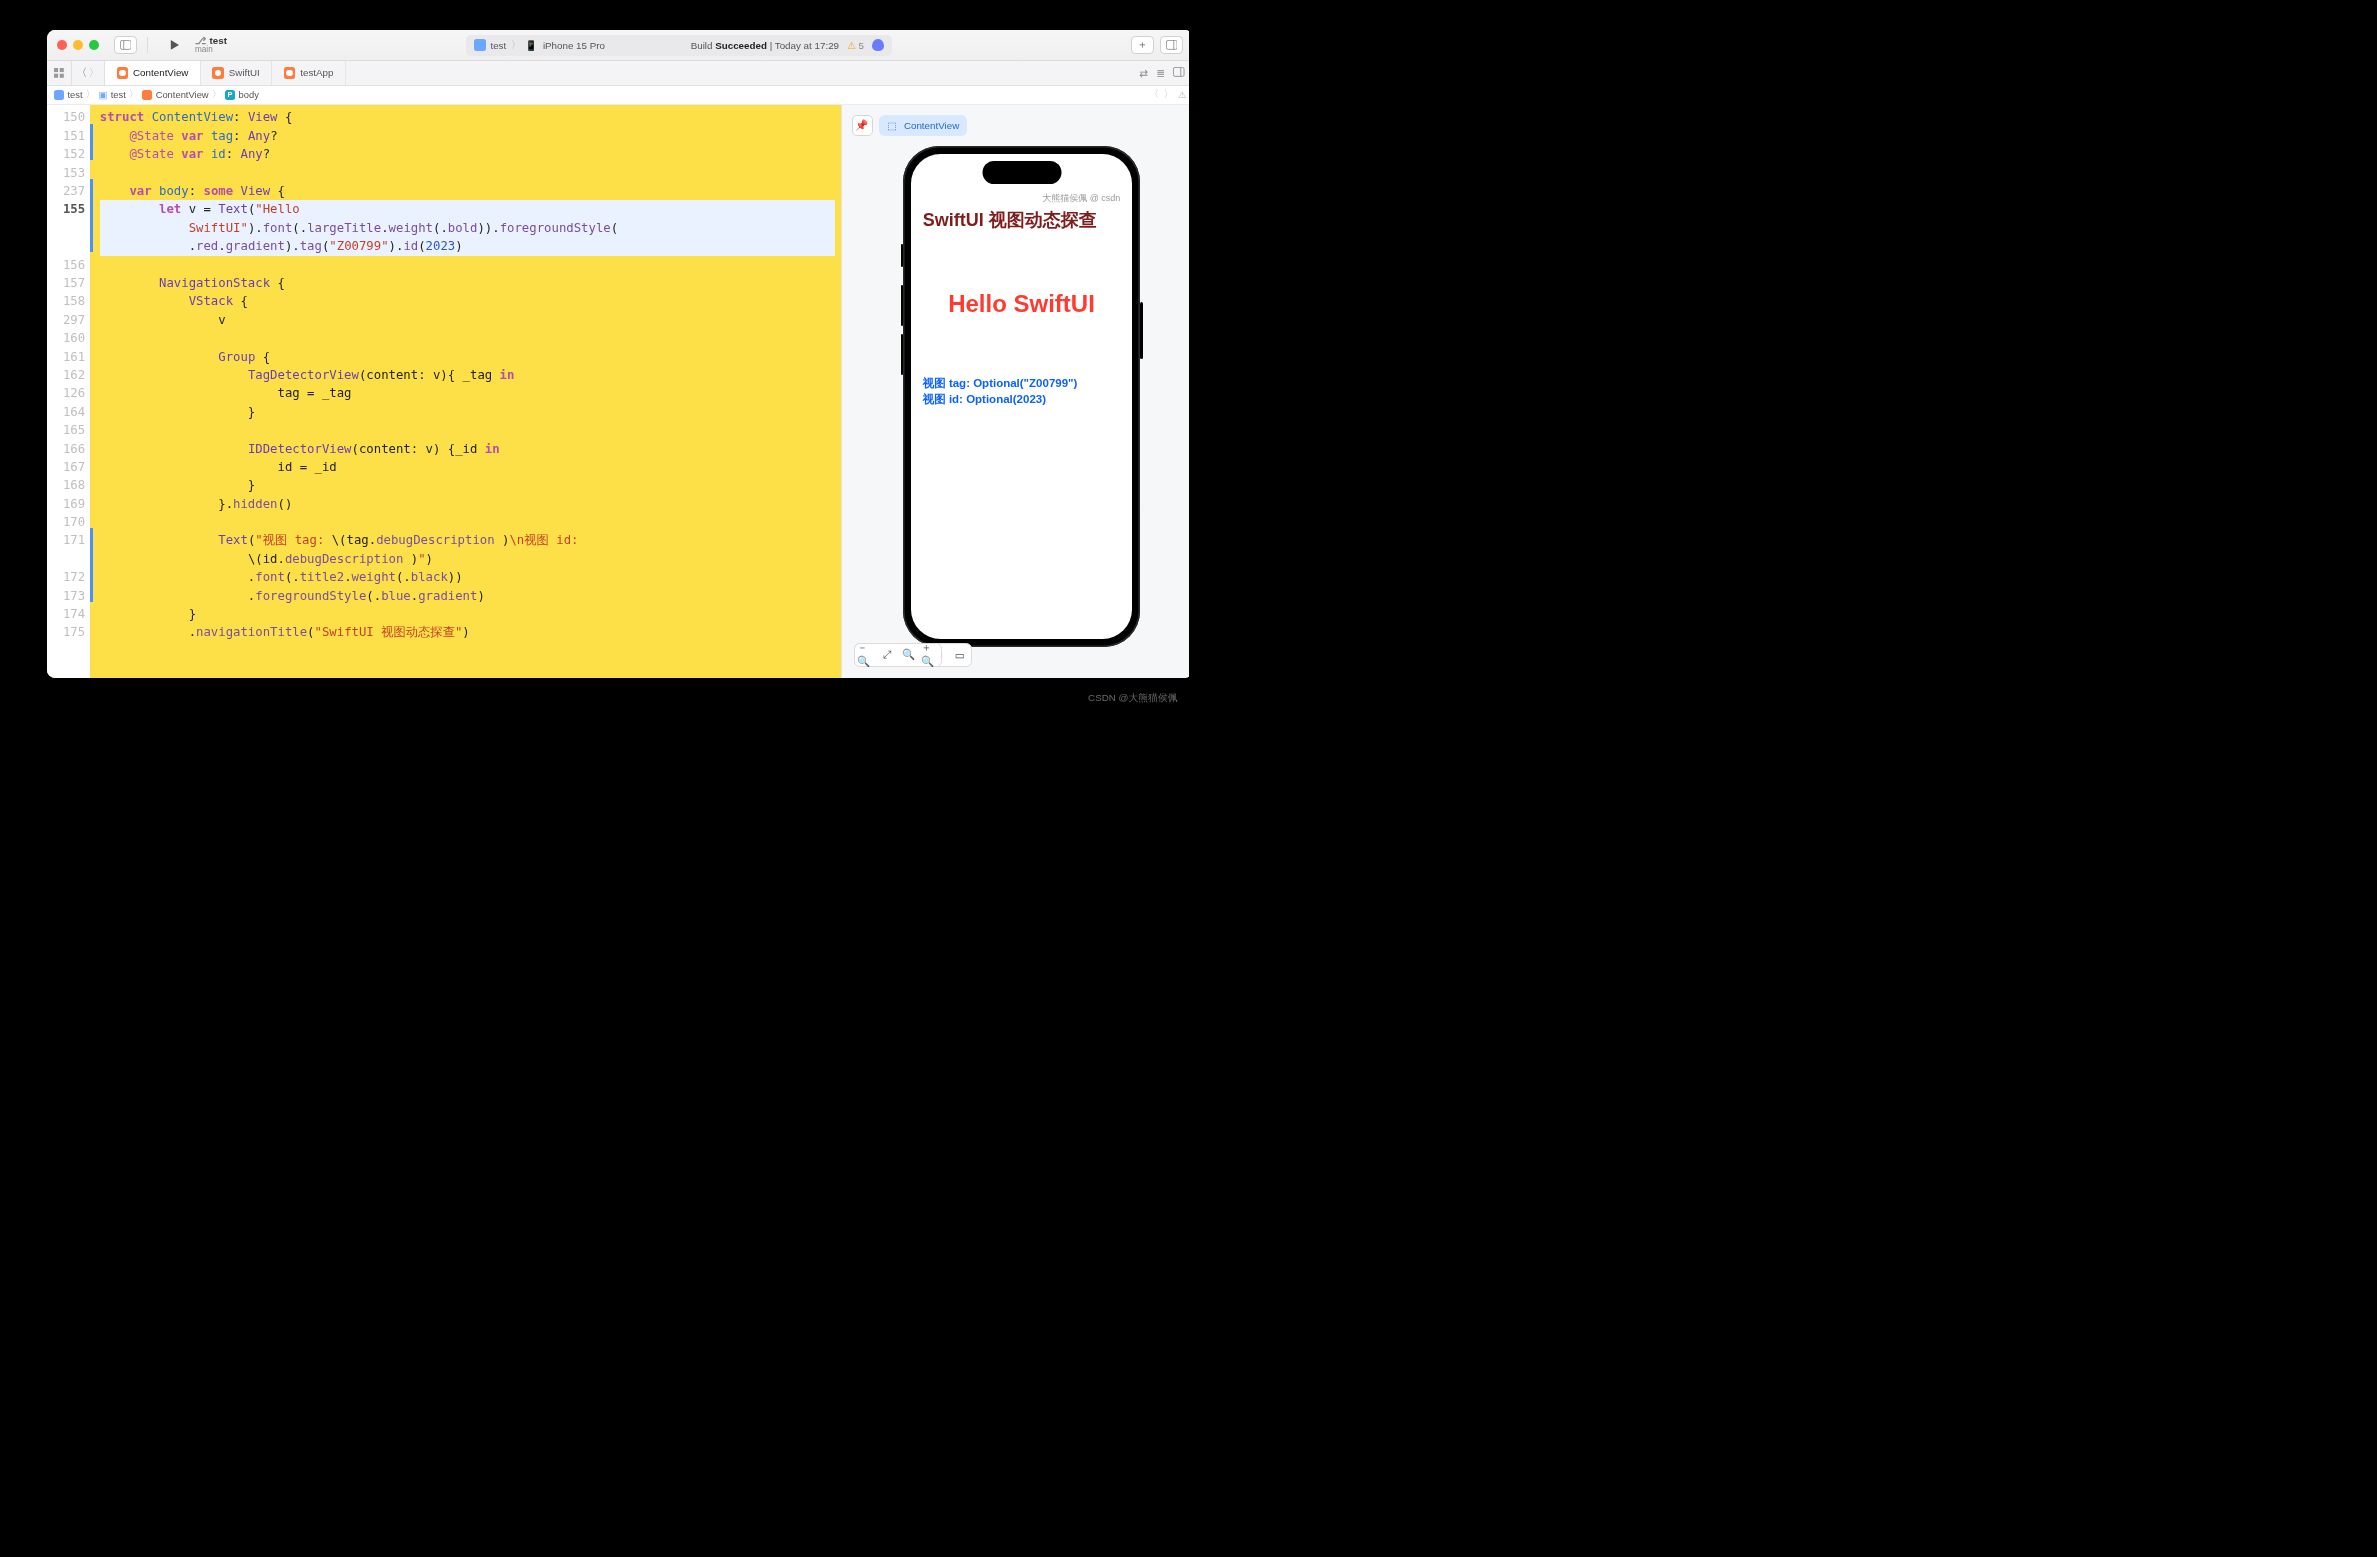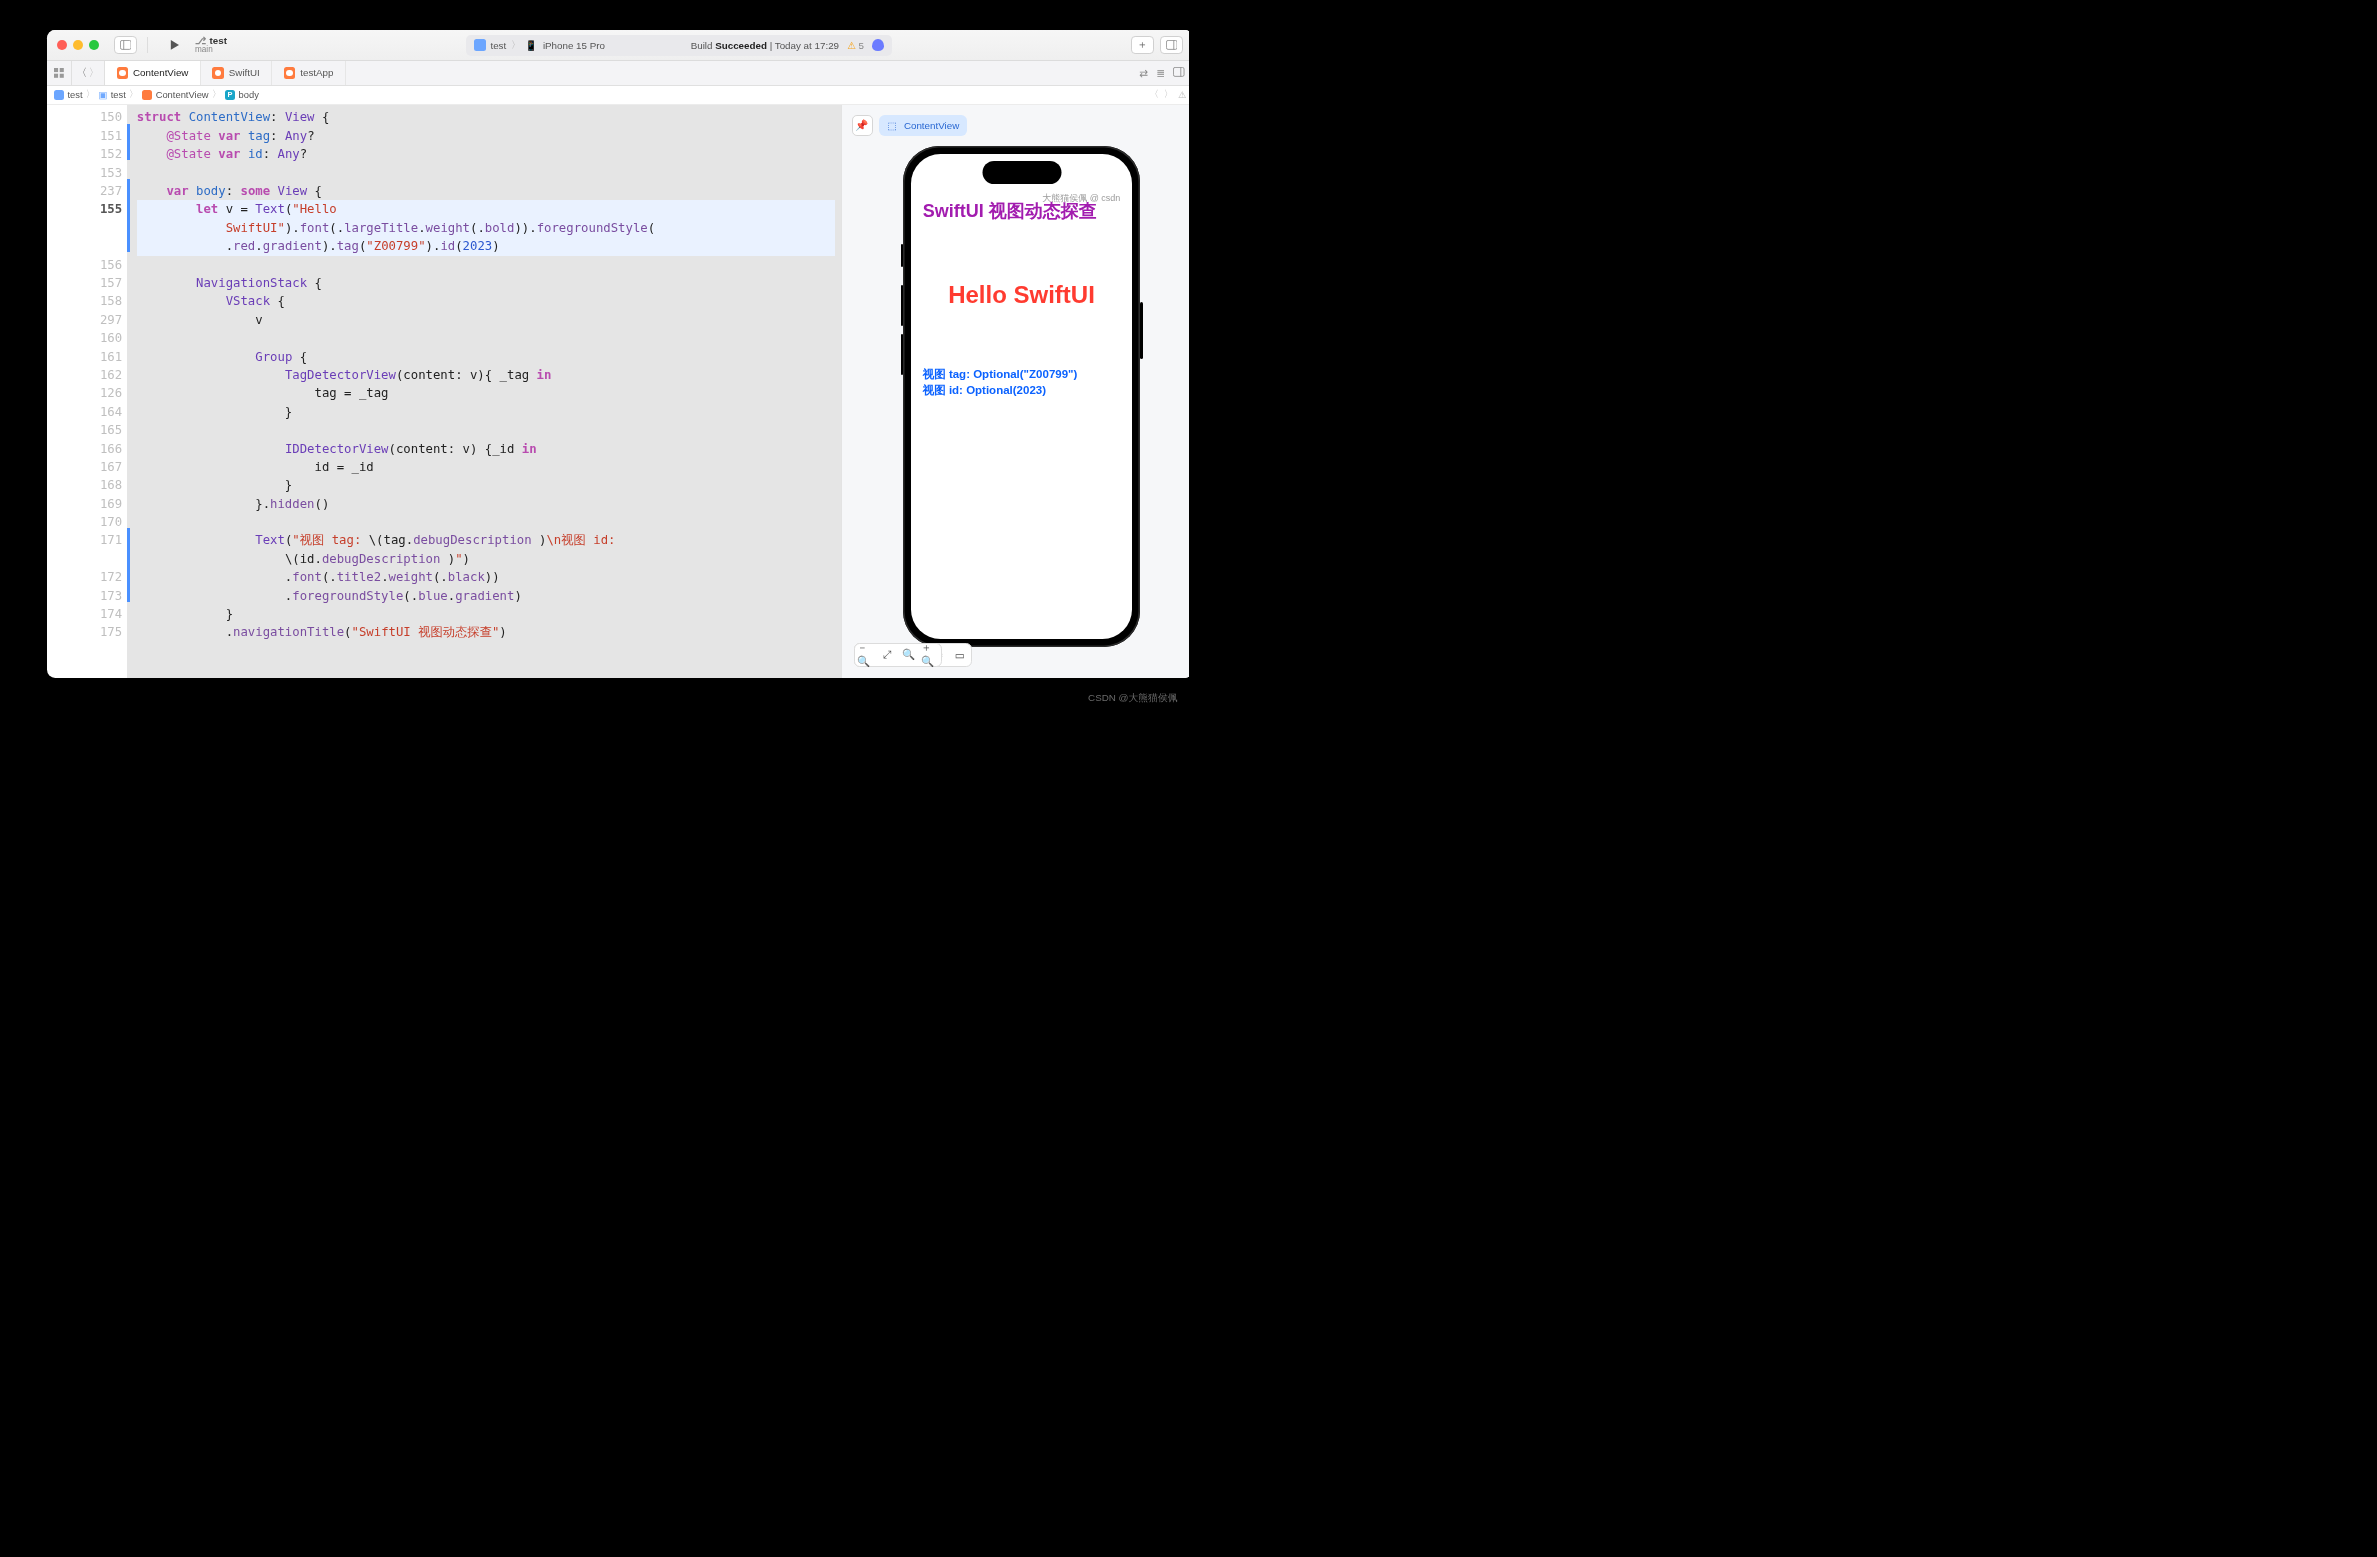--- a/index.html
+++ b/index.html
@@ -75,21 +75,21 @@
 .jumpbar{height:19.6px;background:#fff;border-bottom:0.8px solid #ececec;display:flex;align-items:center;padding:0 6.5px;font-size:9.4px;color:#555;gap:3.3px;}
 .jumpbar .seg{display:flex;align-items:center;gap:3.3px;}
 .jumpbar .chev2{color:#bbb;}
 .jb-app{width:10.6px;height:10.6px;background:#6ca6ff;border-radius:2.5px;display:inline-block;}
 .jb-fold{color:#6fa9ff;}
 .jb-swift{width:10.6px;height:10.6px;border-radius:2.5px;background:#ff7b3e;display:inline-block;}
 .jb-prop{width:10.6px;height:10.6px;border-radius:2.5px;background:#1aa6c9;display:inline-block;color:#fff;font-size:7.4px;line-height:10.6px;text-align:center;font-weight:700;}
 .jumpbar .right{margin-left:auto;display:flex;gap:4.9px;color:#bbb;align-items:center;}
 
 .split{flex:1;display:flex;min-height:0;}
-.editor-pane{flex:1;min-width:0;display:flex;flex-direction:column;background:#e5e5e5;margin-left:37px;}
+.editor-pane{flex:1;min-width:0;display:flex;flex-direction:column;background:#fde047;}
 .codearea{flex:1;display:flex;overflow:auto;font-family:"SF Mono",Menlo,Consolas,monospace;font-size:12.3px;line-height:18.4px;}
 .gutter{flex:0 0 43px;text-align:right;color:#bfbfbf;padding:3.3px 4.9px 3.3px 0;user-select:none;background:#fff;}
 .gutter .ln{height:18.4px;}
 .gutter .ln.hi{color:#555;font-weight:600;}
 .change-bar{flex:0 0 3.3px;background:transparent;}
 .change-bar div{height:18.4px;}
 .change-bar .c{background:#4a90ff;}
 .code{flex:1;padding:3.3px 6.5px;white-space:pre;color:#222;}
 .codeline{height:18.4px;}
 .hl-row{background:#eaf2ff;}
@@ -117,21 +117,21 @@
 }
 .phone-side{position:absolute;background:#000;border-radius:1.6px;}
 .ps1{left:-2.5px;top:98px;width:2.5px;height:23px;}
 .ps2{left:-2.5px;top:139px;width:2.5px;height:41px;}
 .ps3{left:-2.5px;top:188px;width:2.5px;height:41px;}
 .ps4{right:-2.5px;top:156px;width:2.5px;height:57px;}
 .phone-screen{background:#fff;border-radius:29.5px;width:100%;height:100%;position:relative;overflow:hidden;}
 .dynamic-island{position:absolute;top:6.5px;left:50%;transform:translateX(-50%);width:79px;height:23px;background:#000;border-radius:13px;}
 .screen-inner{position:absolute;inset:0;padding:33px 11.5px 11.5px;}
 .watermark{position:absolute;top:38px;right:11.5px;font-size:9px;color:#9b9b9b;}
-.nav-title{font-size:18px;font-weight:800;color:#a21caf;margin-top:12px;}
+.nav-title{font-size:18px;font-weight:800;color:#7f1d1d;margin-top:21px;}
 .hello{color:#ff3b30;font-size:24px;font-weight:800;text-align:center;margin-top:58px;}
 .detect{color:#0b62ff;font-size:11.5px;font-weight:900;margin-top:57px;line-height:1.4;}
 
 .preview-toolbar{position:absolute;left:11.5px;bottom:11.5px;display:flex;gap:4.9px;}
 .pt-group{display:flex;gap:3.3px;background:#fff;border:0.8px solid #dcdcdc;border-radius:5.7px;padding:2.5px;}
 .pt-btn{width:18px;height:16.4px;display:flex;align-items:center;justify-content:center;color:#555;border-radius:3.3px;}
 .pt-btn.play{color:#2867d2;}
 .zoom-toolbar{position:absolute;right:11.5px;bottom:11.5px;}
 
 .statusbar{height:18px;background:#f3f3f5;border-top:0.8px solid #e0e0e0;display:flex;align-items:center;font-size:9px;color:#666;padding:0 8.2px;}

